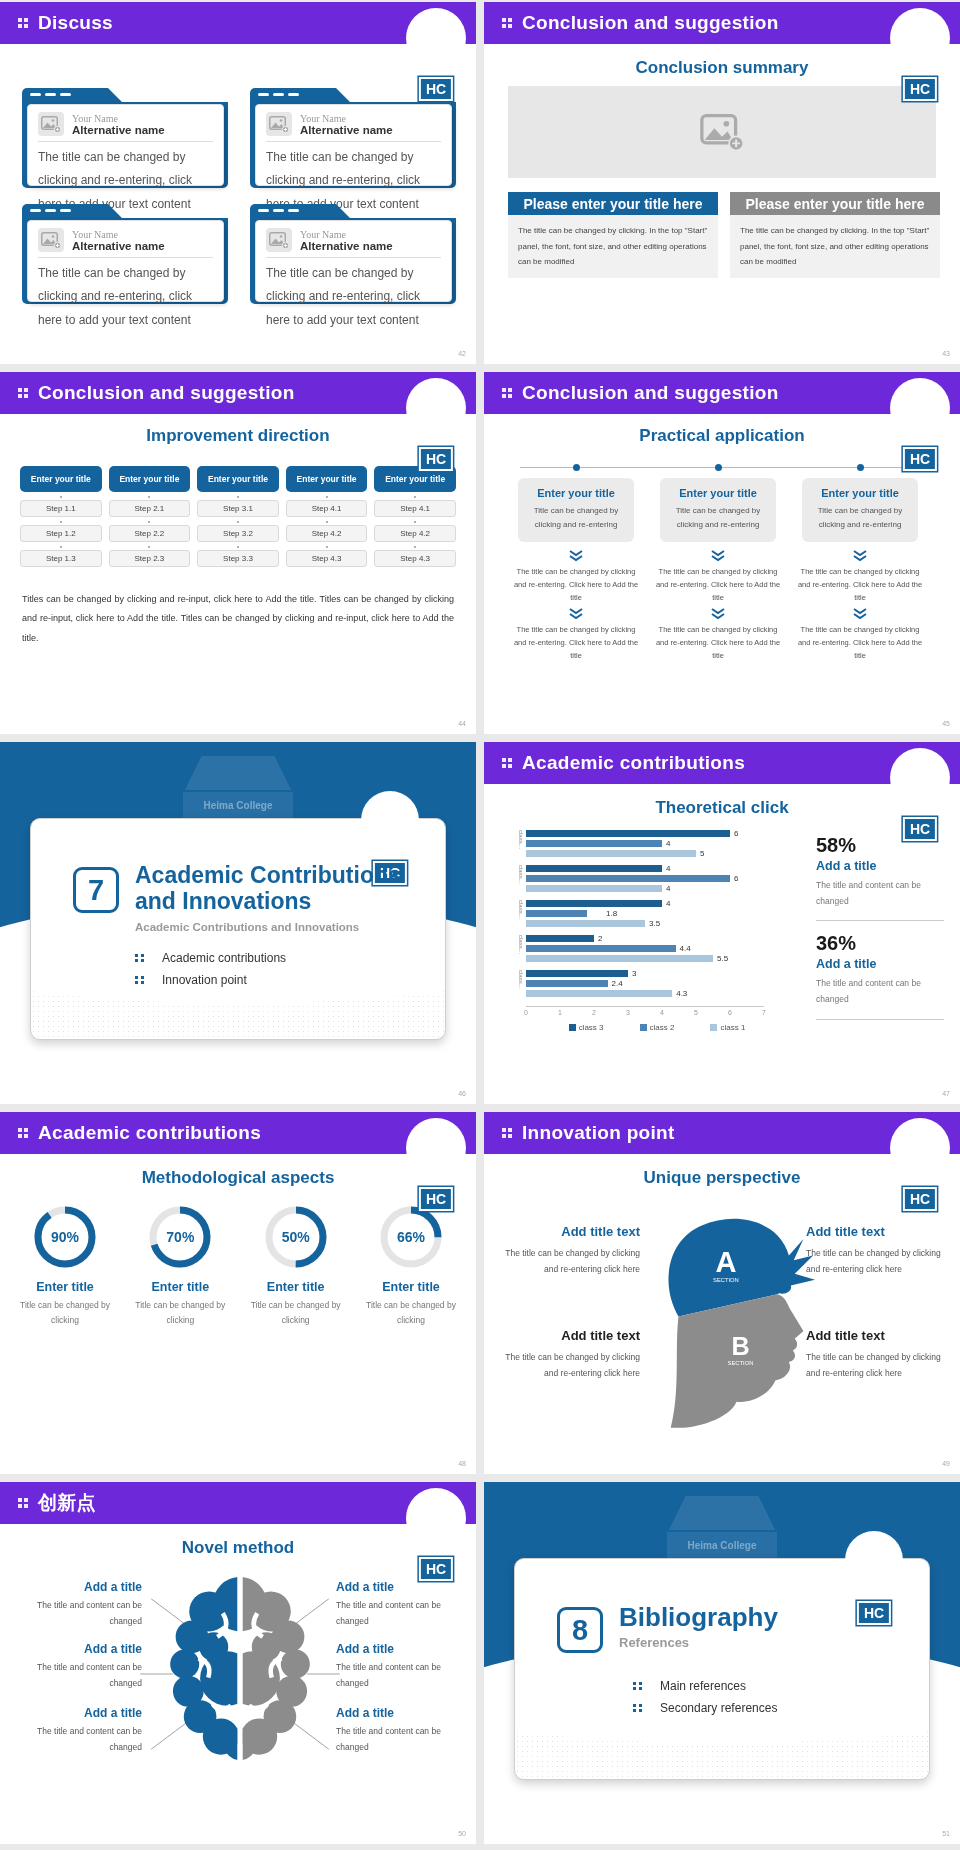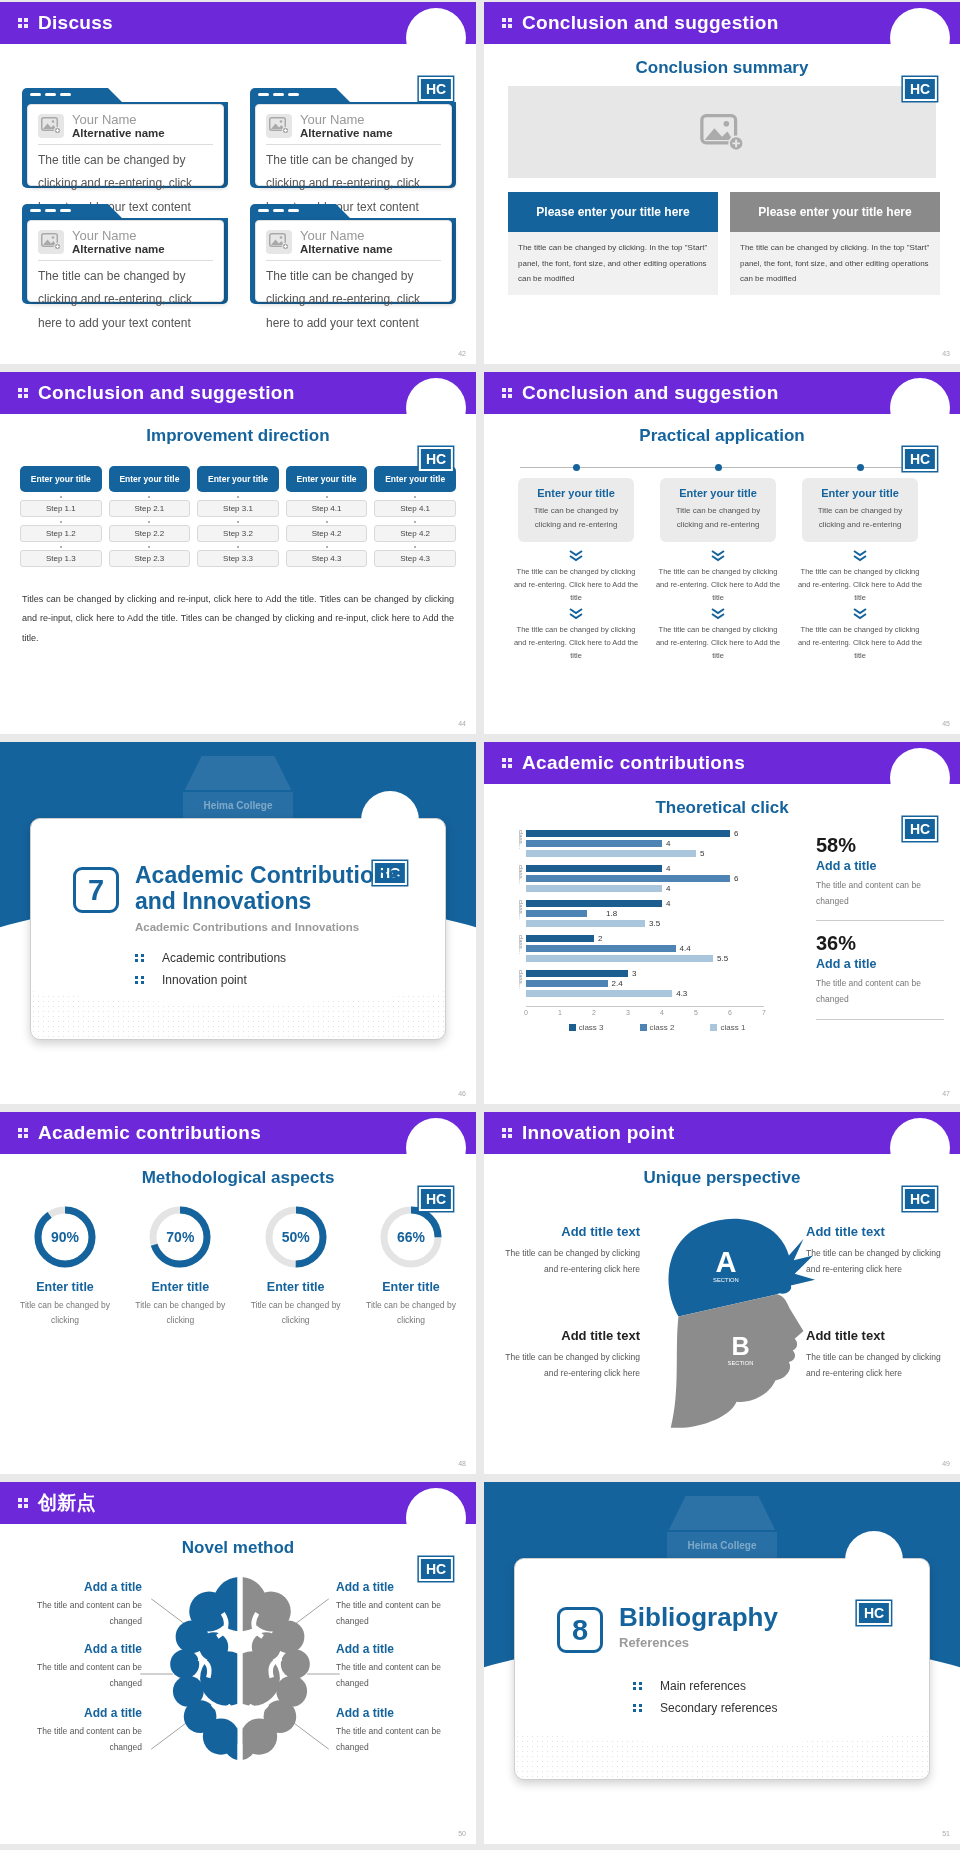--- a/index.html
+++ b/index.html
@@ -31,32 +31,32 @@
   .fcard { position:relative; width:206px; height:100px; }
   .fback { position:absolute; inset:0; background:#15639d; border-radius:5px;
            clip-path:polygon(0 0, 86px 0, 100px 14px, 100% 14px, 100% 100%, 0 100%); }
   .fdash { position:absolute; top:5px; width:11px; height:3px; background:#fff; border-radius:2px; z-index:1; }
   .fbody { position:absolute; left:5px; top:16px; right:4px; bottom:2px; background:#fff;
            border:1px solid #e0e0e0; border-radius:4px; box-shadow:2px 2px 5px rgba(0,0,0,.22);
            padding:7px 10px 0 10px; }
   .frow { display:flex; align-items:center; gap:8px; }
   .icbg { width:26px; height:24px; background:#e6e6e6; border-radius:4px; display:flex;
           align-items:center; justify-content:center; flex:none; }
-  .fname { font-size:13px; color:#999; }
+  .fname { font-size:10px; color:#999;font-family:Liberation Serif, serif; }
   .falt { font-size:11.5px; font-weight:bold; color:#333; }
   .fdiv { border-top:1px solid #ddd; margin:5px 0 4px 0; }
   .ftext { font-size:12px; color:#555; line-height:1.95; }
 
   
   .imgband { position:absolute; left:24px; right:24px; top:84px; height:92px; background:#e7e7e7;
              display:flex; align-items:center; justify-content:center; }
   .panel { position:absolute; top:190px; width:210px; }
   .panel.pl { left:24px; } .panel.pr { left:246px; }
-  .phead { height:40px; display:flex; align-items:center; justify-content:center;
-           color:#fff; font-size:12px; font-weight:bold; }
+  .phead { height:23px; display:flex; align-items:center; justify-content:center;
+           color:#fff; font-size:14px; font-weight:bold; }
   .phead.blue { background:#15639d; } .phead.gray { background:#8a8a8a; }
   .pbody { background:#f1f1f1; padding:8px 10px; font-size:8px; color:#444; line-height:1.95; min-height:58px; }
 
   
   .cols5 { position:absolute; left:20px; right:20px; top:94px; display:flex; gap:7px; }
   .scol { flex:1; }
   .colhead { background:#15639d; color:#fff; font-size:8.5px; font-weight:bold; border-radius:5px;
              height:26px; display:flex; align-items:center; justify-content:center; }
   .step { margin-top:8px; background:#f4f4f4; border:1px solid #d9d9d9; border-radius:3px; height:17px;
           font-size:8px; color:#444; display:flex; align-items:center; justify-content:center; position:relative; }

